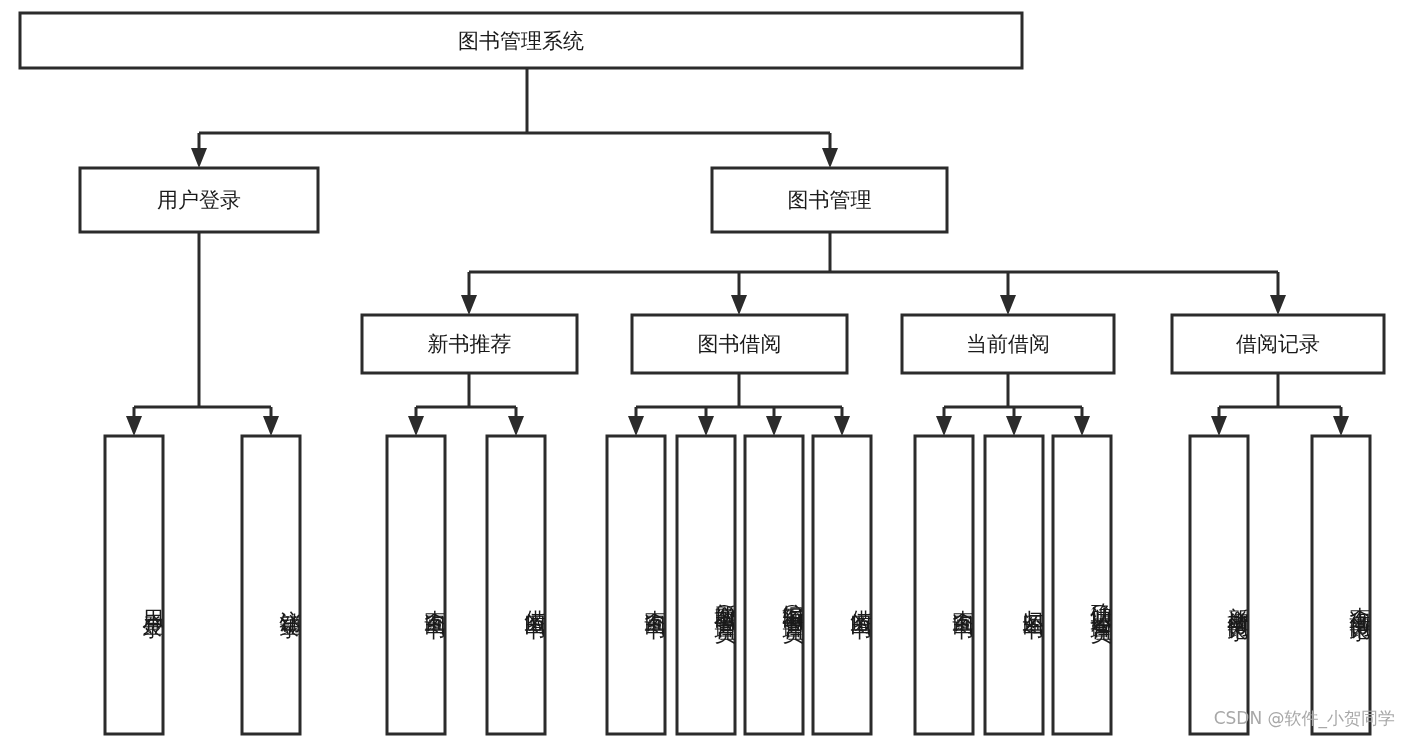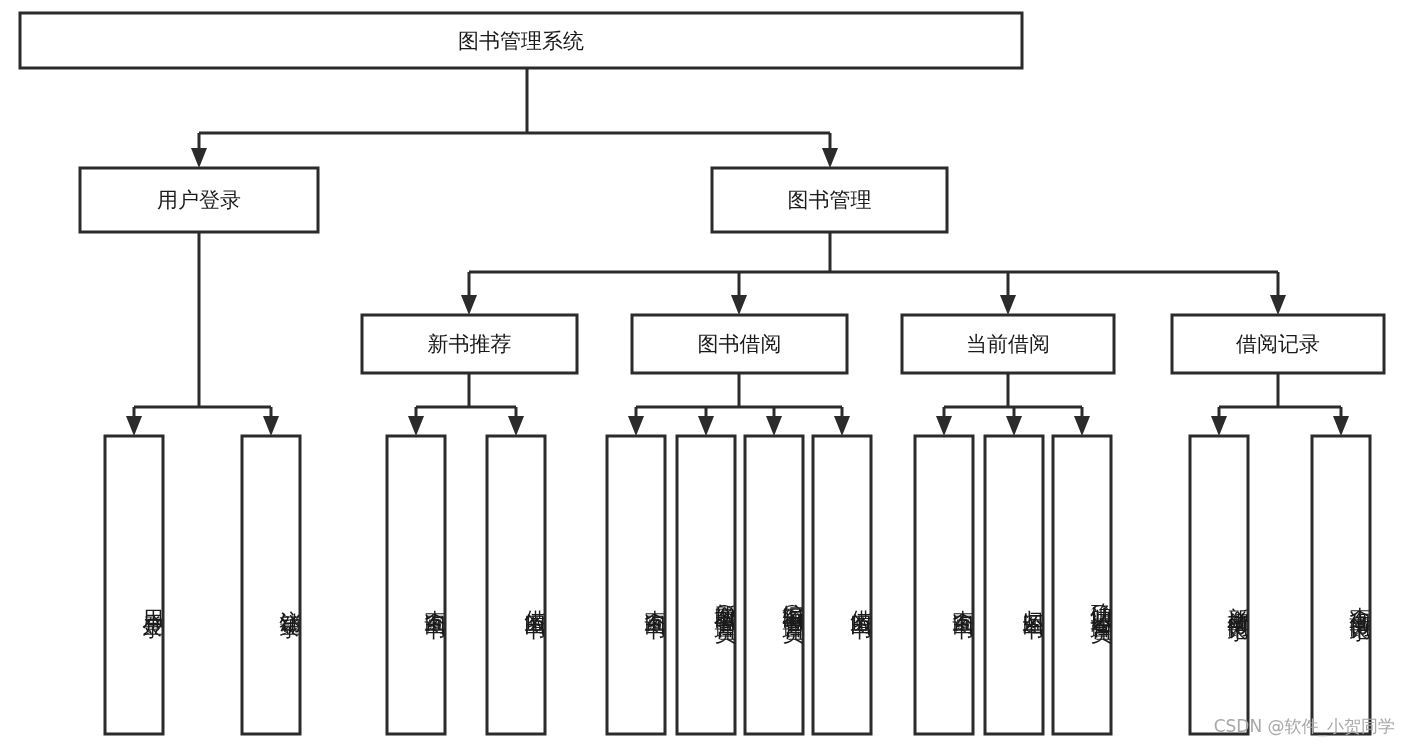--- a/index.html
+++ b/index.html
@@ -54,21 +54,21 @@
     line-height: 1;
     color: #1a1a1a;
     letter-spacing: 3px;
     text-align: center;
     white-space: nowrap;
     pointer-events: none;
   }
   .watermark {
     position: absolute;
     right: 10px;
-    bottom: 9px;
+    bottom: 17px;
     font-family: "DejaVu Sans", "Liberation Sans", sans-serif;
     font-size: 17px;
     color: #a8a8a8;
     white-space: nowrap;
   }
 </style>
 </head>
 <body>
 
 <div id="diagram-root">

